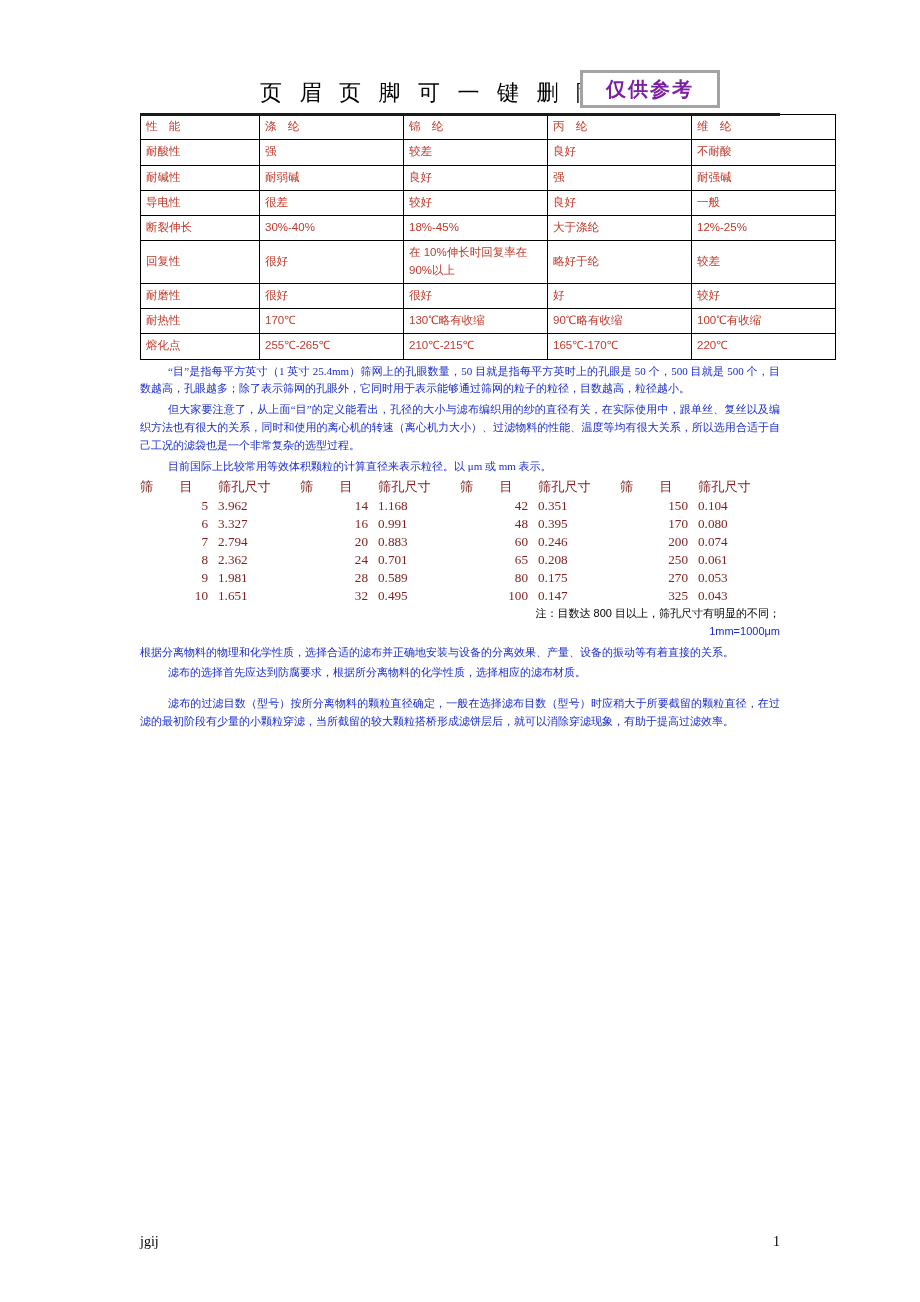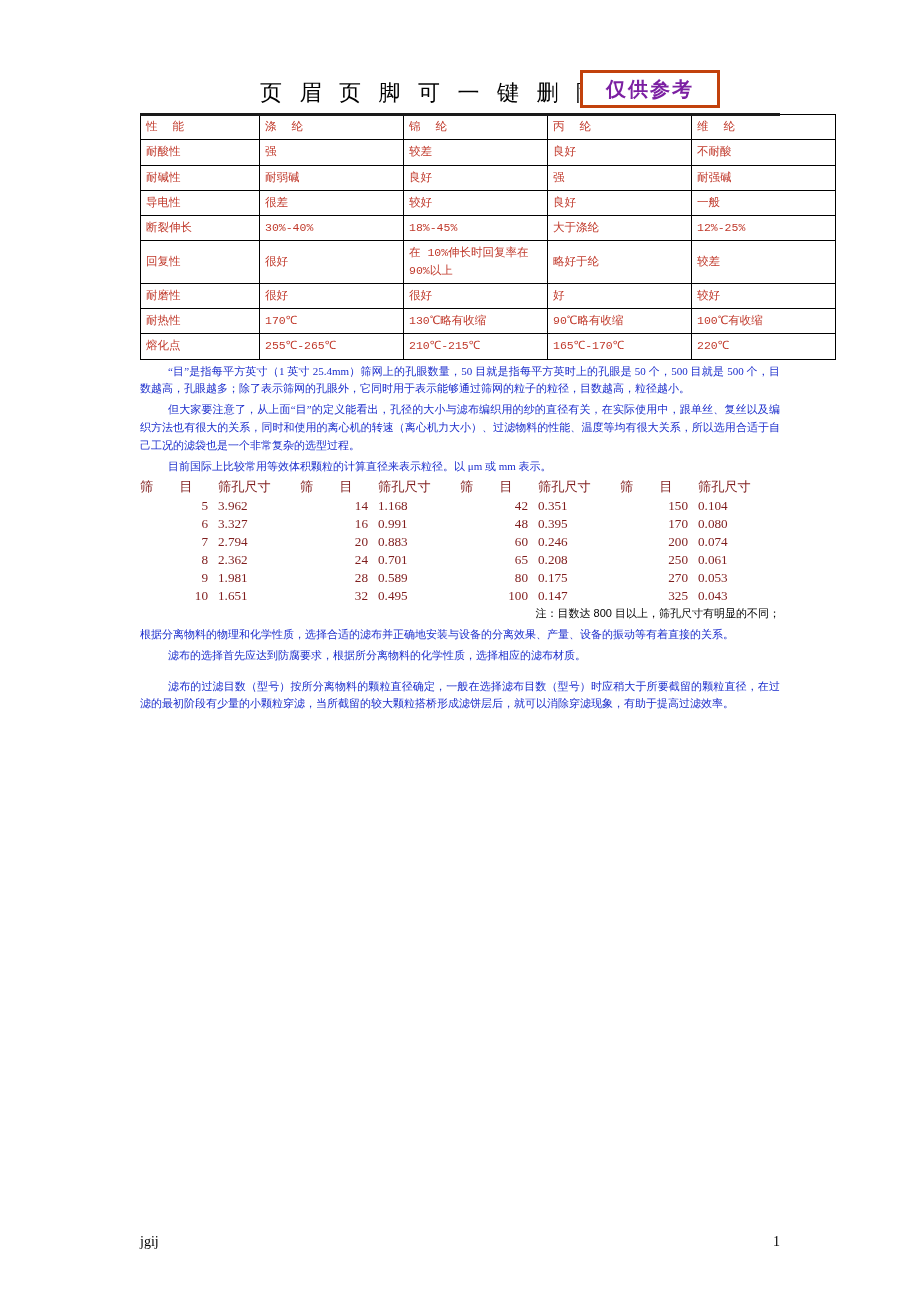--- a/index.html
+++ b/index.html
@@ -38,21 +38,21 @@
     color: #000;
     white-space: nowrap;
   }
   .header-badge {
     position: absolute;
     left: 440px;
     top: 70px;
     width: 140px;
     height: 38px;
     background: #ffffff;
-    border: 3px solid #c2410c;
+    border: 3px solid #a3a3a3;
     box-sizing: border-box;
   }
   .header-badge span {
     display: block;
     text-align: center;
     line-height: 32px;
     font-size: 20px;
     font-weight: bold;
     color: #7b1fa2;
     letter-spacing: 2px;
@@ -66,21 +66,21 @@
     height: 3px;
     background: #1a1a1a;
   }
 
   
   table.props {
     border-collapse: collapse;
     width: 640px;
     table-layout: fixed;
     margin-top: 6px;
-    font-family: Liberation Mono, monospace;
+    font-family: Liberation Sans, sans-serif;
   }
   table.props td {
     border: 1px solid #000000;
     color: #c0392b;
     font-size: 11.5px;
     padding: 3px 5px 4px 5px;
     vertical-align: middle;
     line-height: 1.5;
   }
   table.props td.c0 { width: 108px; }
@@ -310,20 +310,21 @@
         <td class="val">0.495</td>
         <td class="num">100</td>
         <td class="val">0.147</td>
         <td class="num">325</td>
         <td class="val">0.043</td>
       </tr>
     </tbody>
   </table>
 
   <div class="note black">注：目数达 800 目以上，筛孔尺寸有明显的不同；</div>
+  <div class="note">1mm=1000μm</div>
 
   <p class="para">根据分离物料的物理和化学性质，选择合适的滤布并正确地安装与设备的分离效果、产量、设备的振动等有着直接的关系。</p>
   <p class="para indent">滤布的选择首先应达到防腐要求，根据所分离物料的化学性质，选择相应的滤布材质。</p>
   <div class="spacer"></div>
   <p class="para indent">滤布的过滤目数（型号）按所分离物料的颗粒直径确定，一般在选择滤布目数（型号）时应稍大于所要截留的颗粒直径，在过滤的最初阶段有少量的小颗粒穿滤，当所截留的较大颗粒搭桥形成滤饼层后，就可以消除穿滤现象，有助于提高过滤效率。</p>
 
   <div class="footer">
     <div class="footer-left">jgij</div>
     <div class="footer-right">1</div>
   </div>

